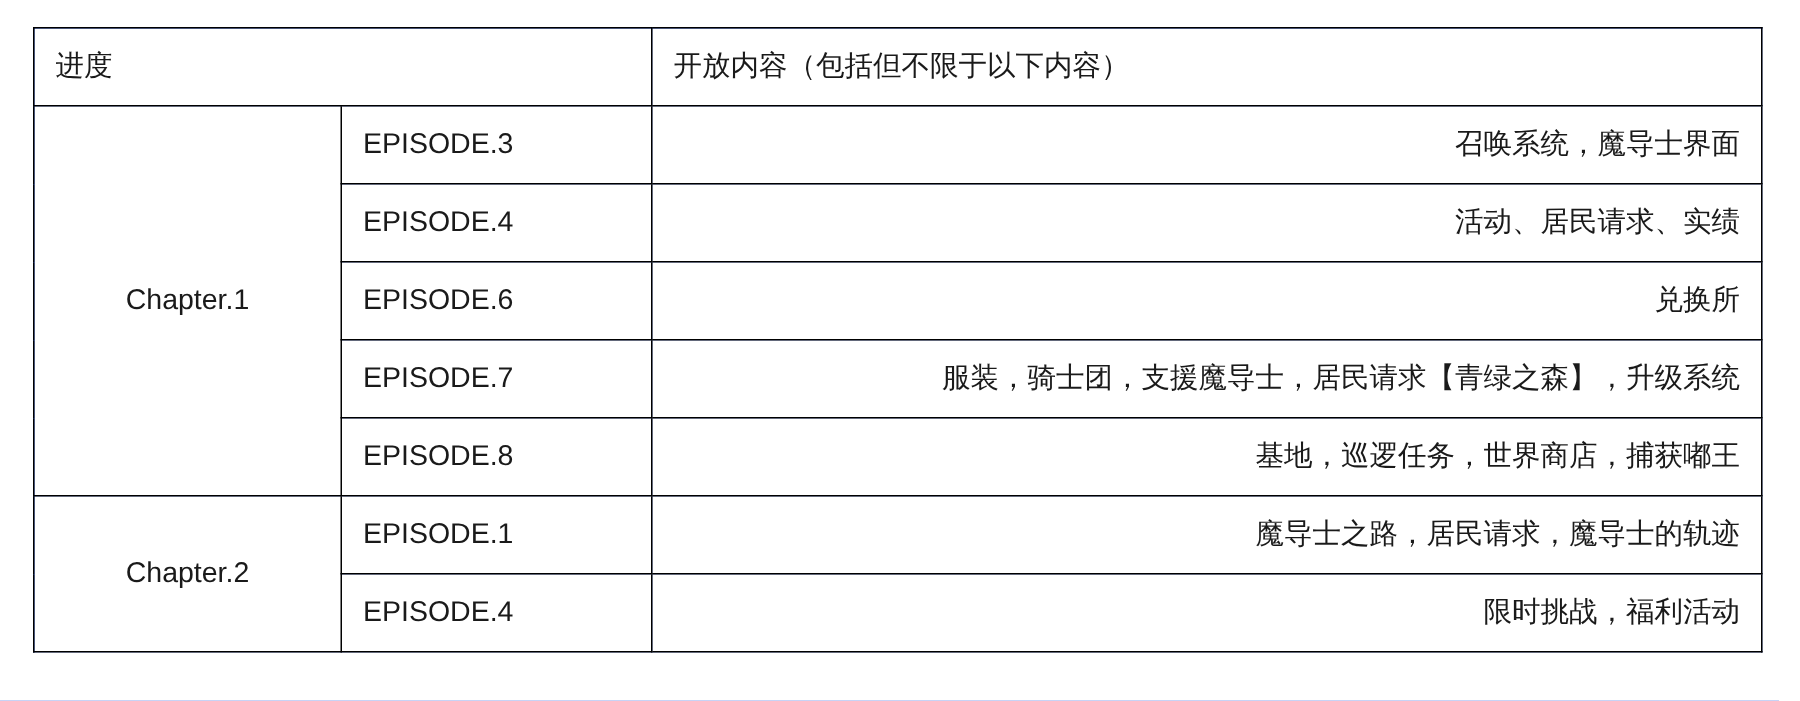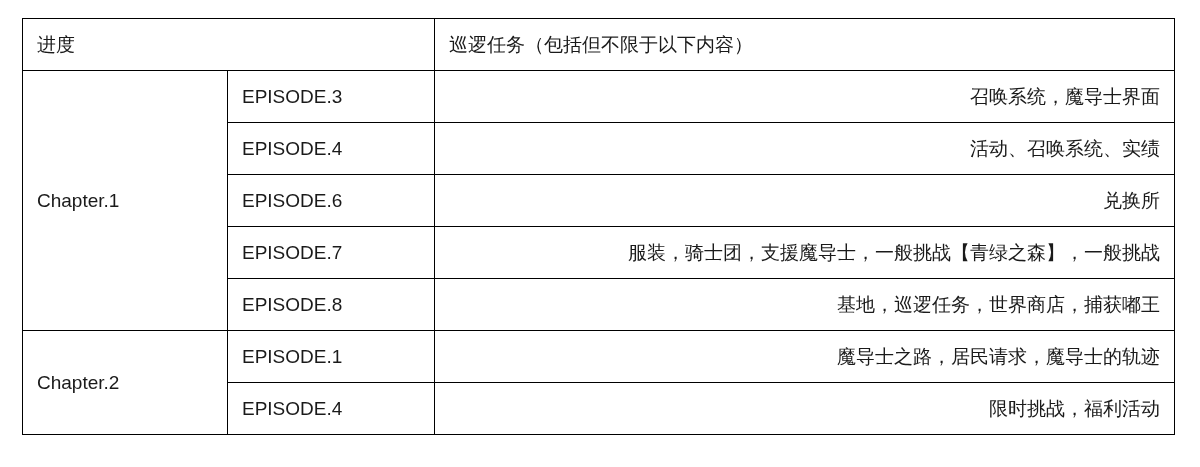--- a/index.html
+++ b/index.html
@@ -34,21 +34,21 @@
     line-height: 1.35;
     vertical-align: middle;
     height: 31px;
     background: #ffffff;
   }
   .col-chapter { width: 205px; }
   .col-episode { width: 207px; }
   .col-content { width: 740px; }
 
   td.chapter-cell {
-    text-align: left;
+    text-align: center;
   }
   td.header-cell {
     font-size: 19px;
   }
   td.episode-cell {
     white-space: nowrap;
     margin-top: 19px;
   }
   td.episode-cell.bold,
   .bold {
@@ -75,39 +75,39 @@
 
   <table class="progress-table">
     <colgroup>
       <col class="col-chapter">
       <col class="col-episode">
       <col class="col-content">
     </colgroup>
     <tbody>
       <tr>
         <td class="header-cell" colspan="2">进度</td>
-        <td class="header-cell">巡逻任务（包括但不限于以下内容）</td>
+        <td class="header-cell">开放内容（包括但不限于以下内容）</td>
       </tr>
 
       <tr>
         <td class="chapter-cell" rowspan="5">Chapter.1</td>
         <td class="episode-cell">EPISODE.3</td>
         <td class="content-cell">召唤系统，魔导士界面</td>
       </tr>
       <tr>
         <td class="episode-cell">EPISODE.4</td>
-        <td class="content-cell">活动、召唤系统、实绩</td>
+        <td class="content-cell">活动、居民请求、实绩</td>
       </tr>
       <tr>
         <td class="episode-cell">EPISODE.6</td>
         <td class="content-cell">兑换所</td>
       </tr>
       <tr>
         <td class="episode-cell">EPISODE.7</td>
-        <td class="content-cell">服装，骑士团，支援魔导士，一般挑战【青绿之森】，一般挑战</td>
+        <td class="content-cell">服装，骑士团，支援魔导士，居民请求【青绿之森】，升级系统</td>
       </tr>
       <tr>
         <td class="episode-cell bold">EPISODE.8</td>
         <td class="content-cell">基地，巡逻任务，世界商店，捕获嘟王</td>
       </tr>
 
       <tr>
         <td class="chapter-cell" rowspan="2">Chapter.2</td>
         <td class="episode-cell">EPISODE.1</td>
         <td class="content-cell">魔导士之路，居民请求，魔导士的轨迹</td>

